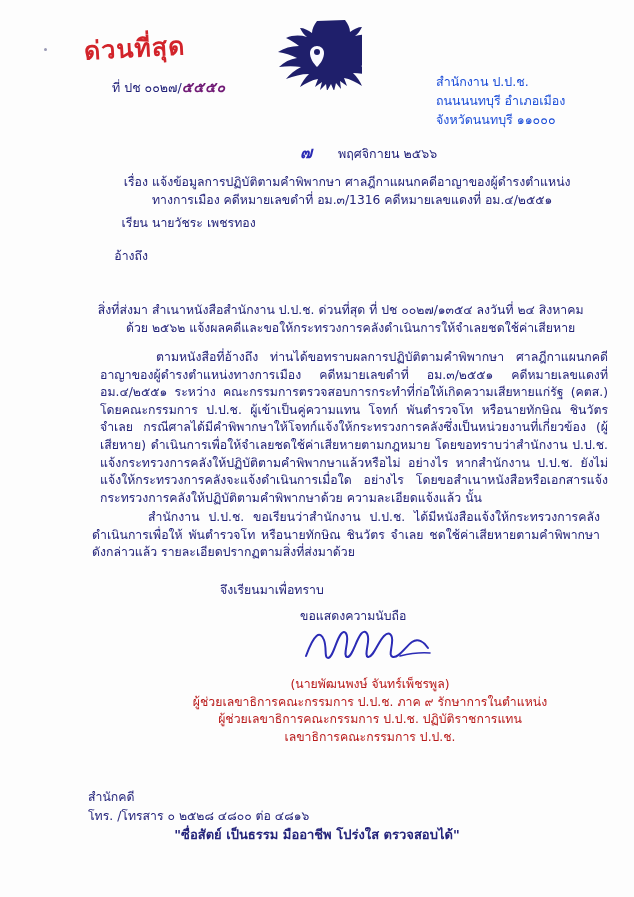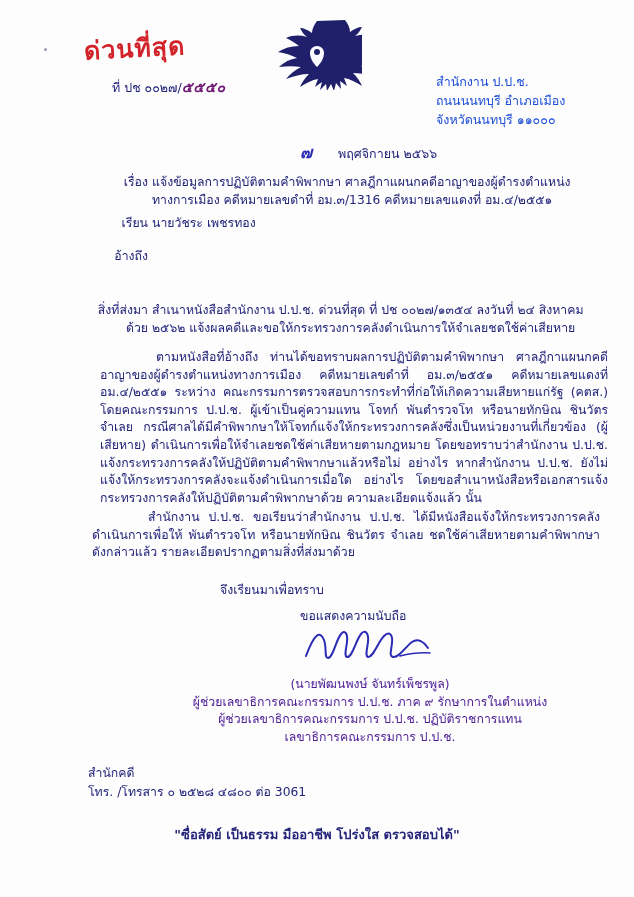--- a/index.html
+++ b/index.html
@@ -131,27 +131,27 @@
     height: 44px;
   }
   .signblock {
     position: absolute;
     left: 180px;
     top: 676px;
     width: 380px;
     text-align: center;
     font-size: 12.3px;
     line-height: 17.5px;
-    color: #4c1d95;
+    color: #b91c1c;
   }
   
   .footer {
     position: absolute;
     left: 88px;
-    top: 764px;
+    top: 788px;
     font-size: 12.3px;
     line-height: 19px;
     color: #23237a;
   }
   .motto {
     position: absolute;
     left: 0;
     right: 0;
     top: 824px;
     text-align: center;
@@ -232,18 +232,18 @@
 
   <div class="signblock">
     <div>(นายพัฒนพงษ์ จันทร์เพ็ชรพูล)</div>
     <div>ผู้ช่วยเลขาธิการคณะกรรมการ ป.ป.ช. ภาค ๙ รักษาการในตำแหน่ง</div>
     <div>ผู้ช่วยเลขาธิการคณะกรรมการ ป.ป.ช. ปฏิบัติราชการแทน</div>
     <div>เลขาธิการคณะกรรมการ ป.ป.ช.</div>
   </div>
 
   <div class="footer">
     <div>สำนักคดี</div>
-    <div>โทร. /โทรสาร ๐ ๒๕๒๘ ๔๘๐๐ ต่อ 3061</div>
+    <div>โทร. /โทรสาร ๐ ๒๕๒๘ ๔๘๐๐ ต่อ ๔๘๑๖</div>
   </div>
 
   <div class="motto">"ซื่อสัตย์ เป็นธรรม มืออาชีพ โปร่งใส ตรวจสอบได้"</div>
 
 </div>
 
 </body></html>

